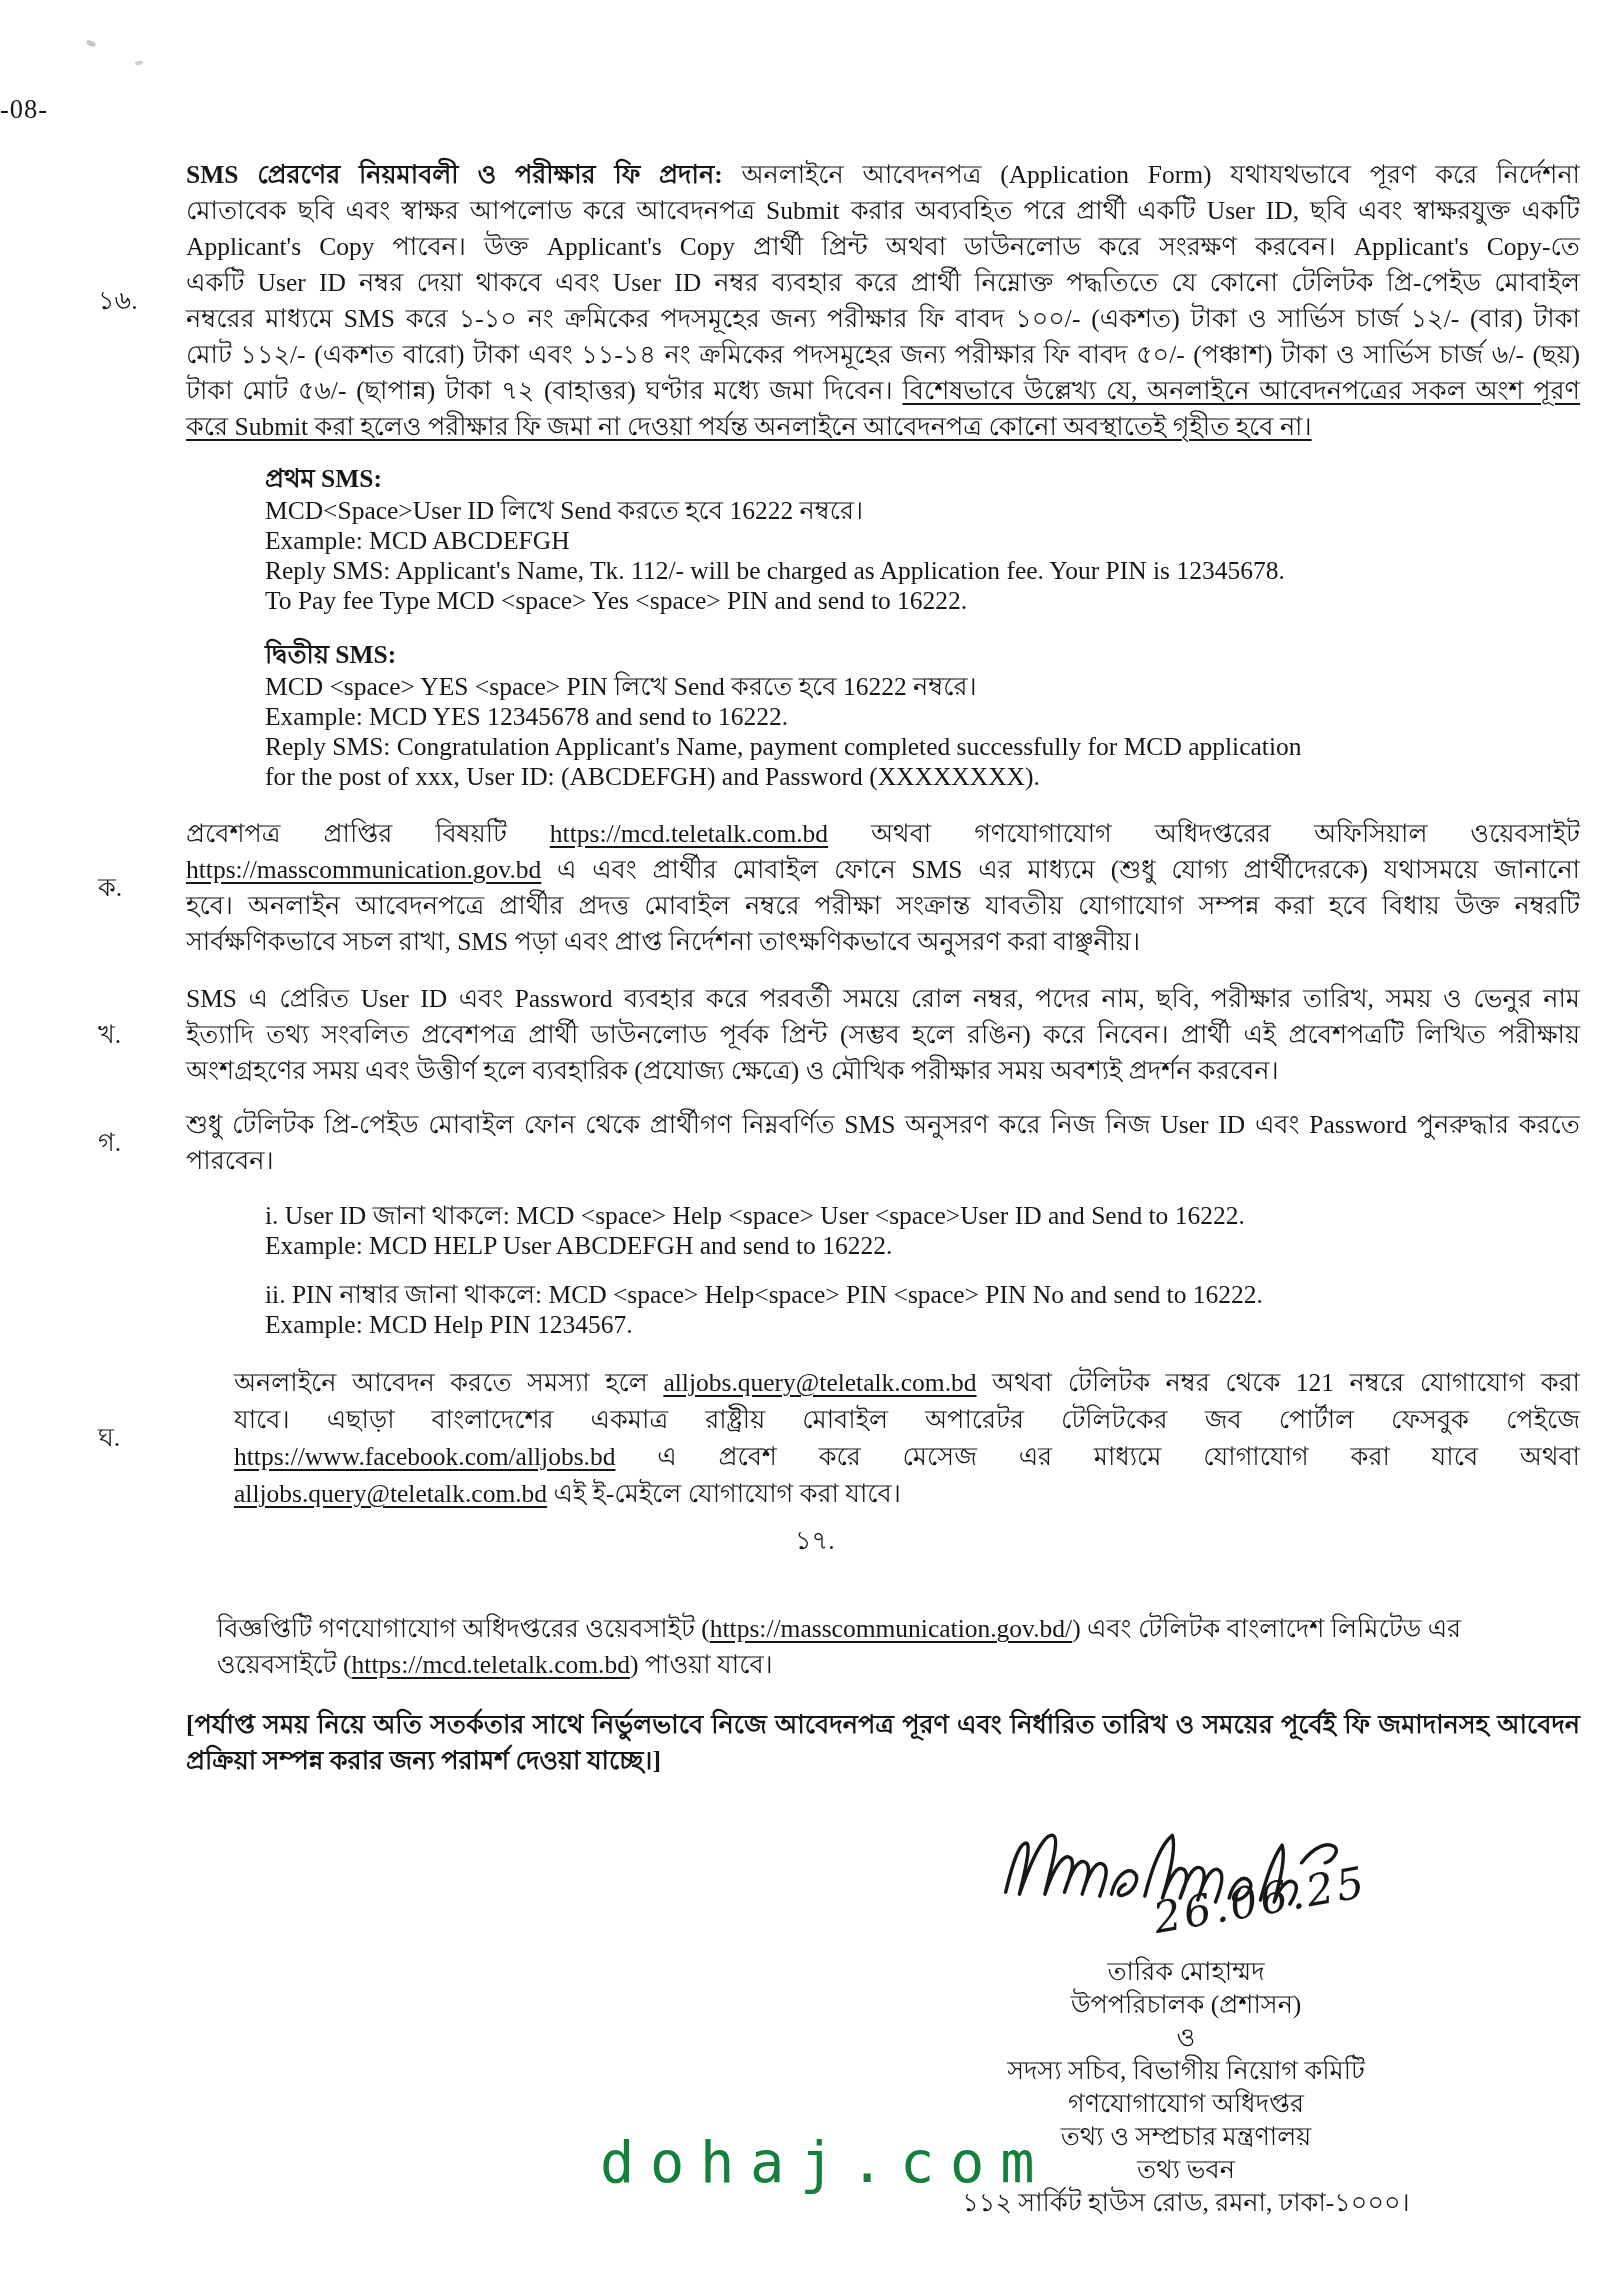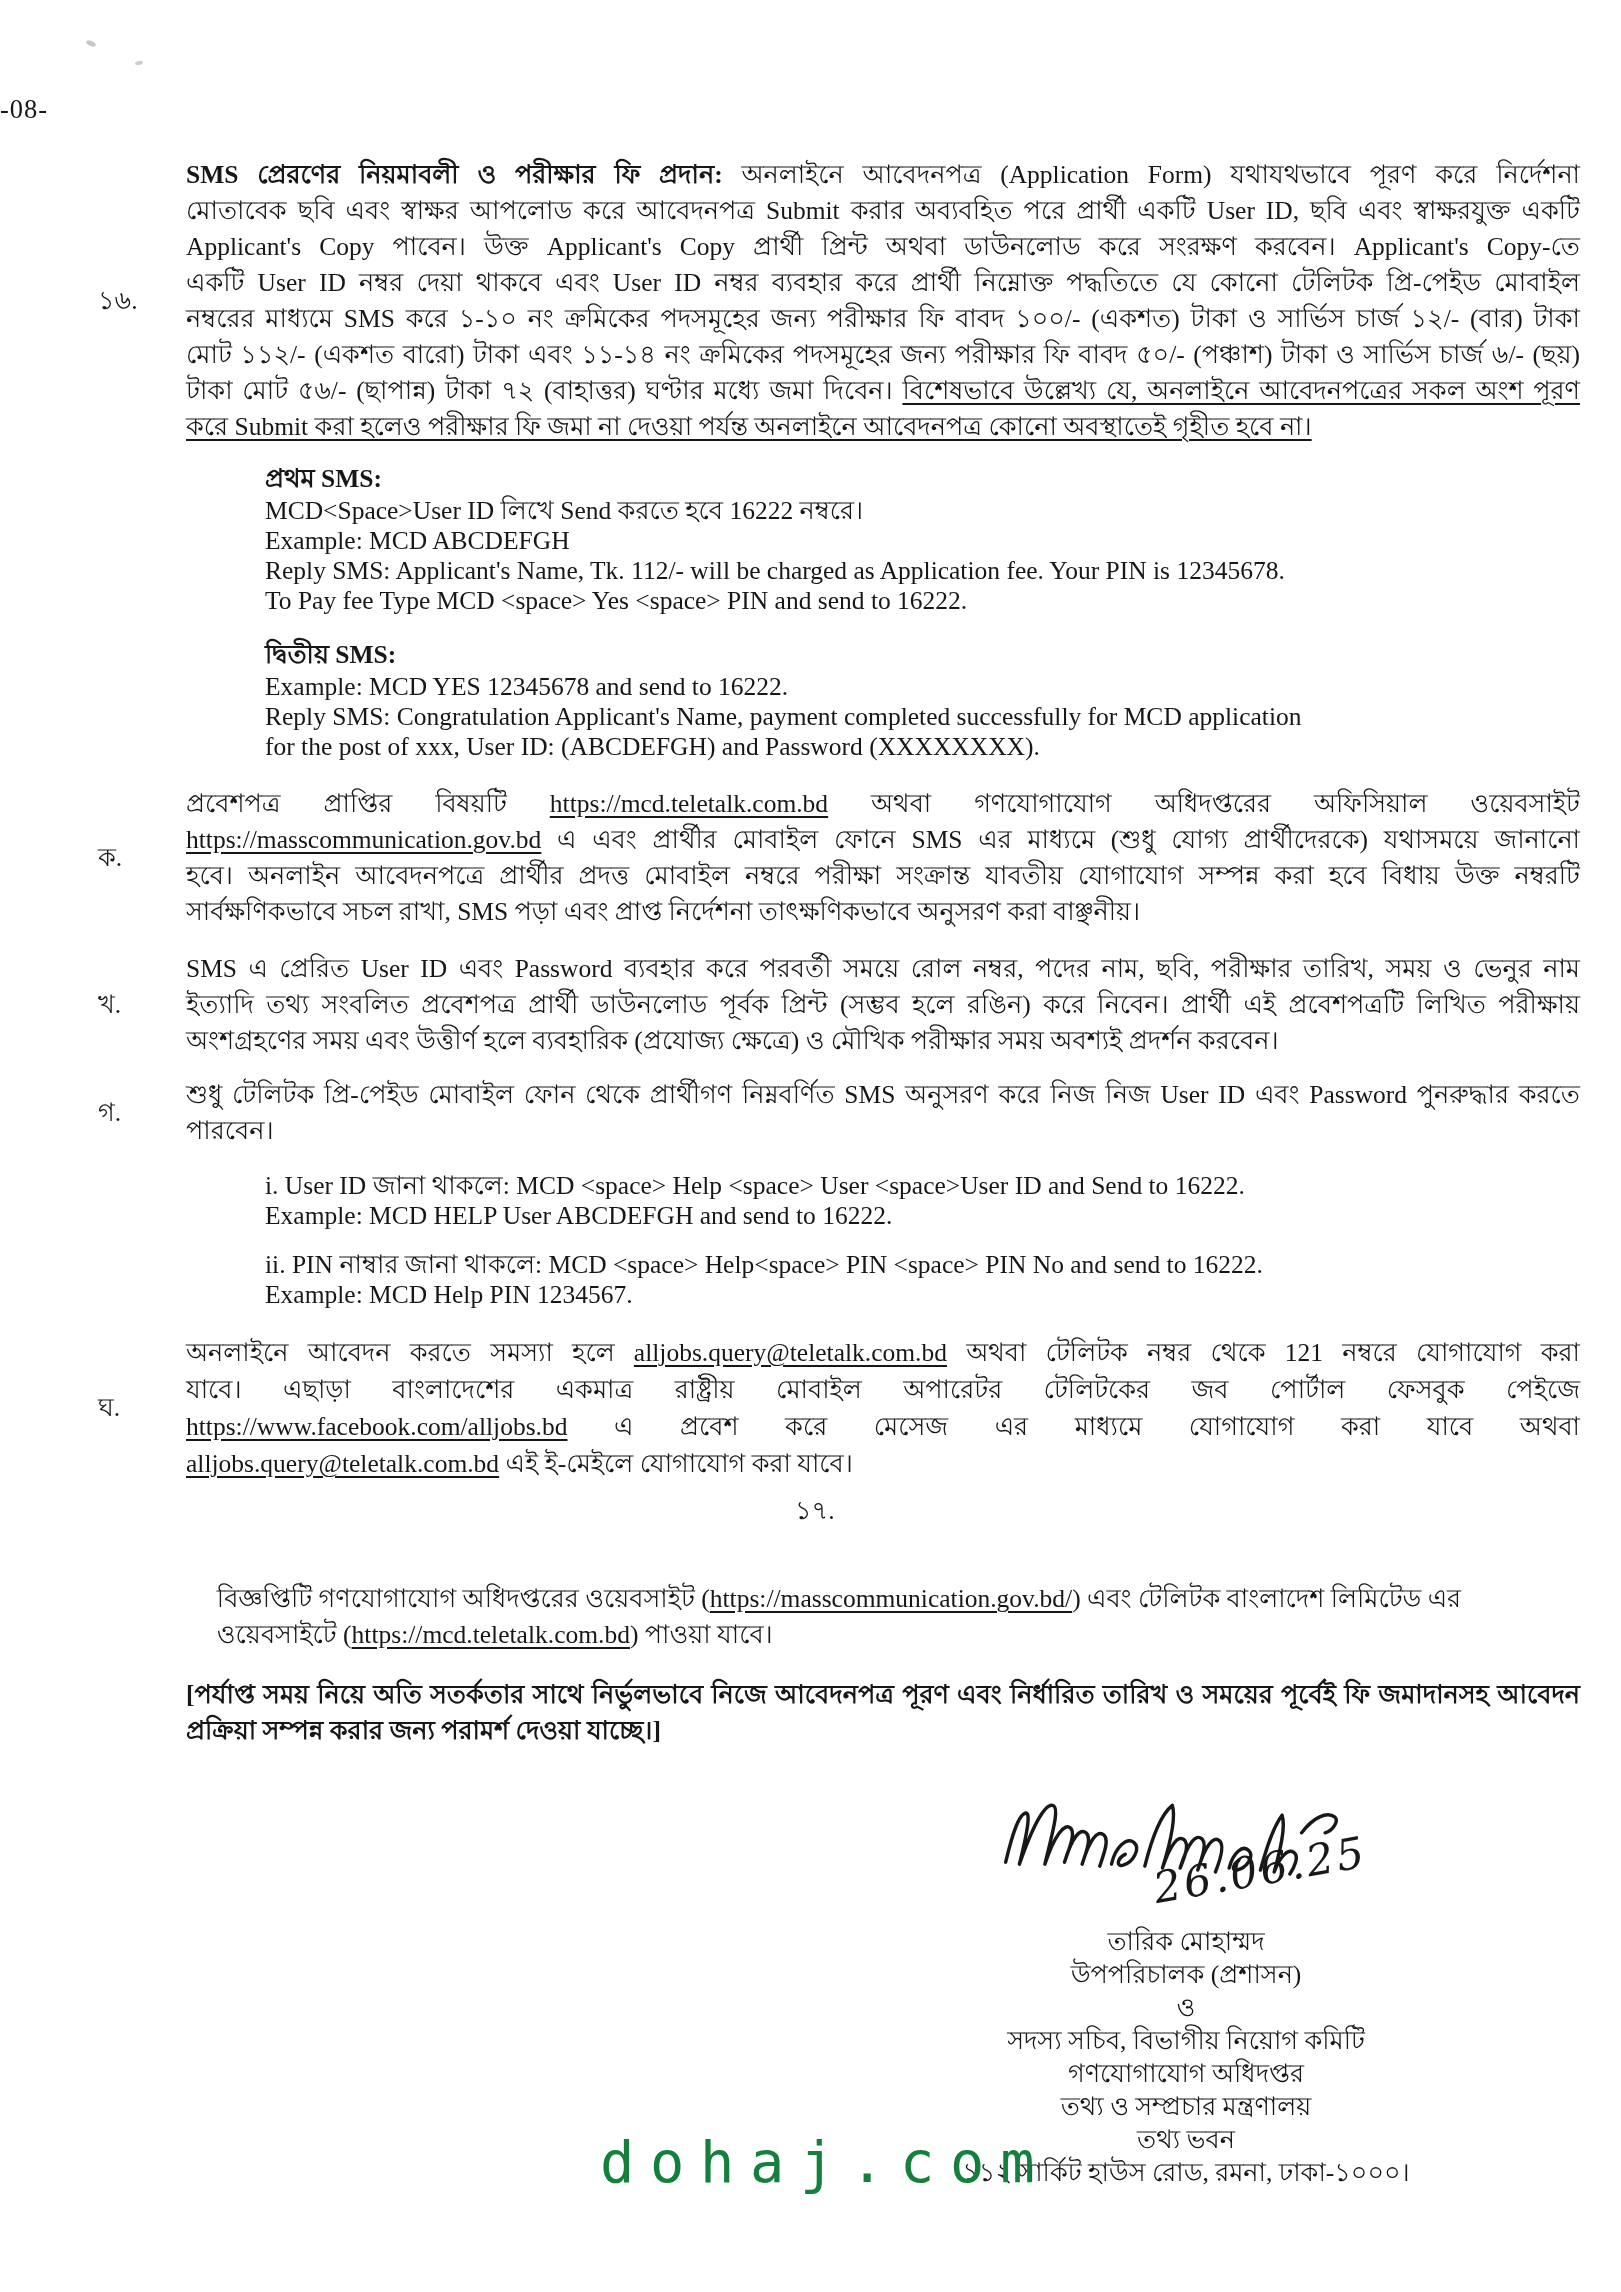--- a/index.html
+++ b/index.html
@@ -34,21 +34,21 @@
   .subhead{font-weight:bold;line-height:35px;}
   .b{font-weight:bold;}
   .u{text-decoration:underline;text-underline-offset:3.9px;text-decoration-thickness:2px;}
   .mt-sms2{margin-top:21.6px;}
   .mt-ka{margin-top:23.5px;}
   .mt-kha{margin-top:21.6px;}
   .mt-ga{margin-top:17.6px;}
   .help{margin-left:167px;margin-top:21.6px;}
   .help .grp2{margin-top:19.6px;}
   .mt-gha{margin-top:23.5px;}
-  .gha-body .line{line-height:37px;}
+  .gha-body .line{line-height:37px;margin-left:48px;}
   .mt-17{margin-top:11.8px;flex-direction:column;}
   .note{margin-top:23.5px;margin-left:88px;}
   .sig{
     margin-top:25.5px;margin-left:833px;width:510px;
     text-align:center;
   }
   .sig .line{text-align:center;text-align-last:center;line-height:33px;}
   .sig svg{display:block;margin:0 auto 3.9px auto;}
   .watermark{
     position:absolute;left:600px;top:2129px;
@@ -87,20 +87,21 @@
           <div class="line"><span>MCD&lt;Space&gt;User ID লিখে Send করতে হবে 16222 নম্বরে।</span></div>
           <div class="line"><span>Example: MCD ABCDEFGH</span></div>
           <div class="line"><span>Reply SMS: Applicant's Name, Tk. 112/- will be charged as Application fee. Your PIN is 12345678.</span></div>
           <div class="line"><span>To Pay fee Type MCD &lt;space&gt; Yes &lt;space&gt; PIN and send to 16222.</span></div>
         </div>
     </div>
 
     <div class="sub mt-sms2">
       <div class="subhead">দ্বিতীয় SMS:</div>
       <div class="noj">
+          <div class="line"><span>MCD &lt;space&gt; YES &lt;space&gt; PIN লিখে Send করতে হবে 16222 নম্বরে।</span></div>
           <div class="line"><span>Example: MCD YES 12345678 and send to 16222.</span></div>
           <div class="line"><span>Reply SMS: Congratulation Applicant's Name, payment completed successfully for MCD application</span></div>
           <div class="line"><span>for the post of xxx, User ID: (ABCDEFGH) and Password (XXXXXXXX).</span></div>
         </div>
     </div>
 
     <section class="item mt-ka">
       <div class="marker">ক.</div>
       <div class="body just">
           <div class="line"><span>প্রবেশপত্র প্রাপ্তির বিষয়টি </span><span class="u">https://mcd.teletalk.com.bd</span><span> অথবা গণযোগাযোগ অধিদপ্তরের অফিসিয়াল ওয়েবসাইট</span></div>

